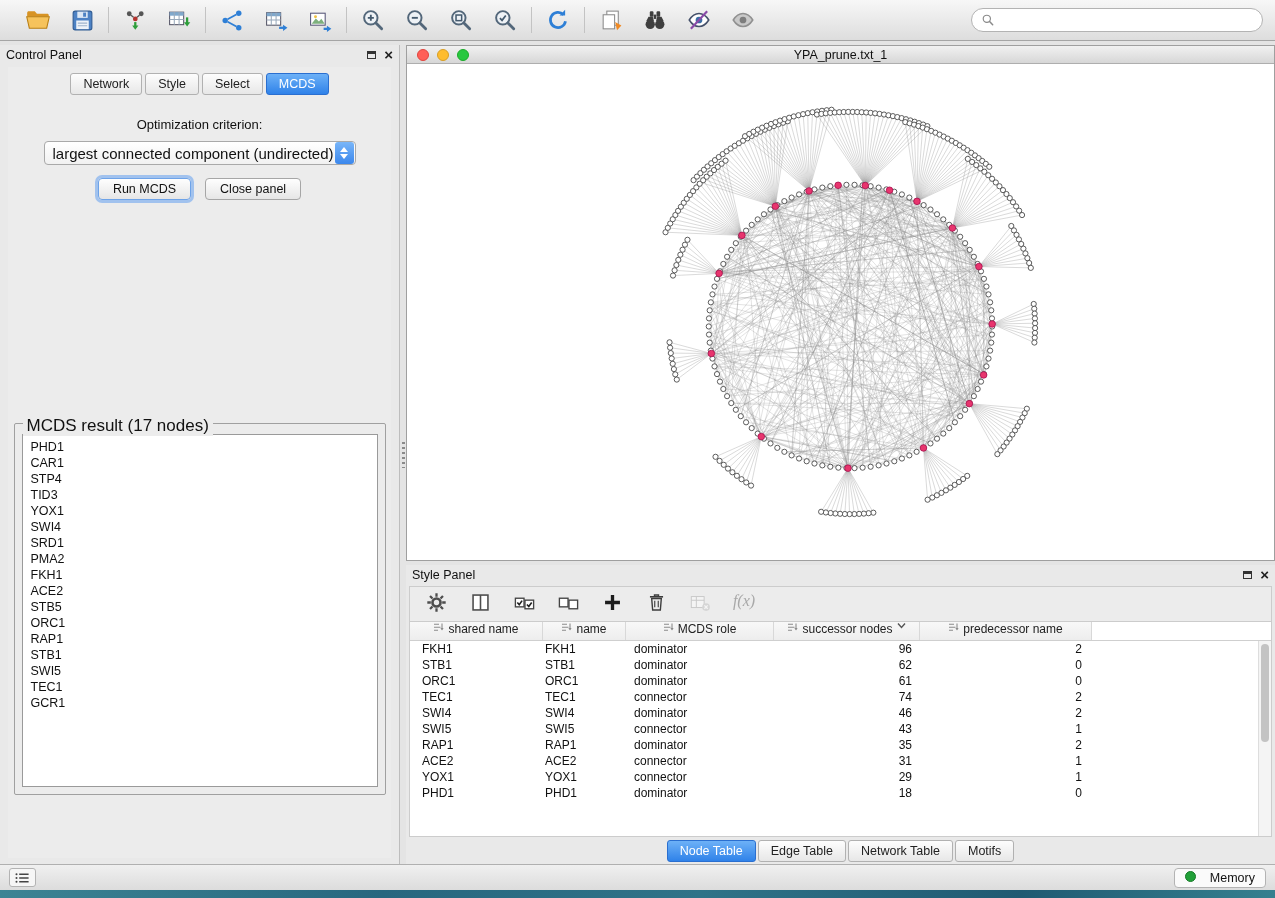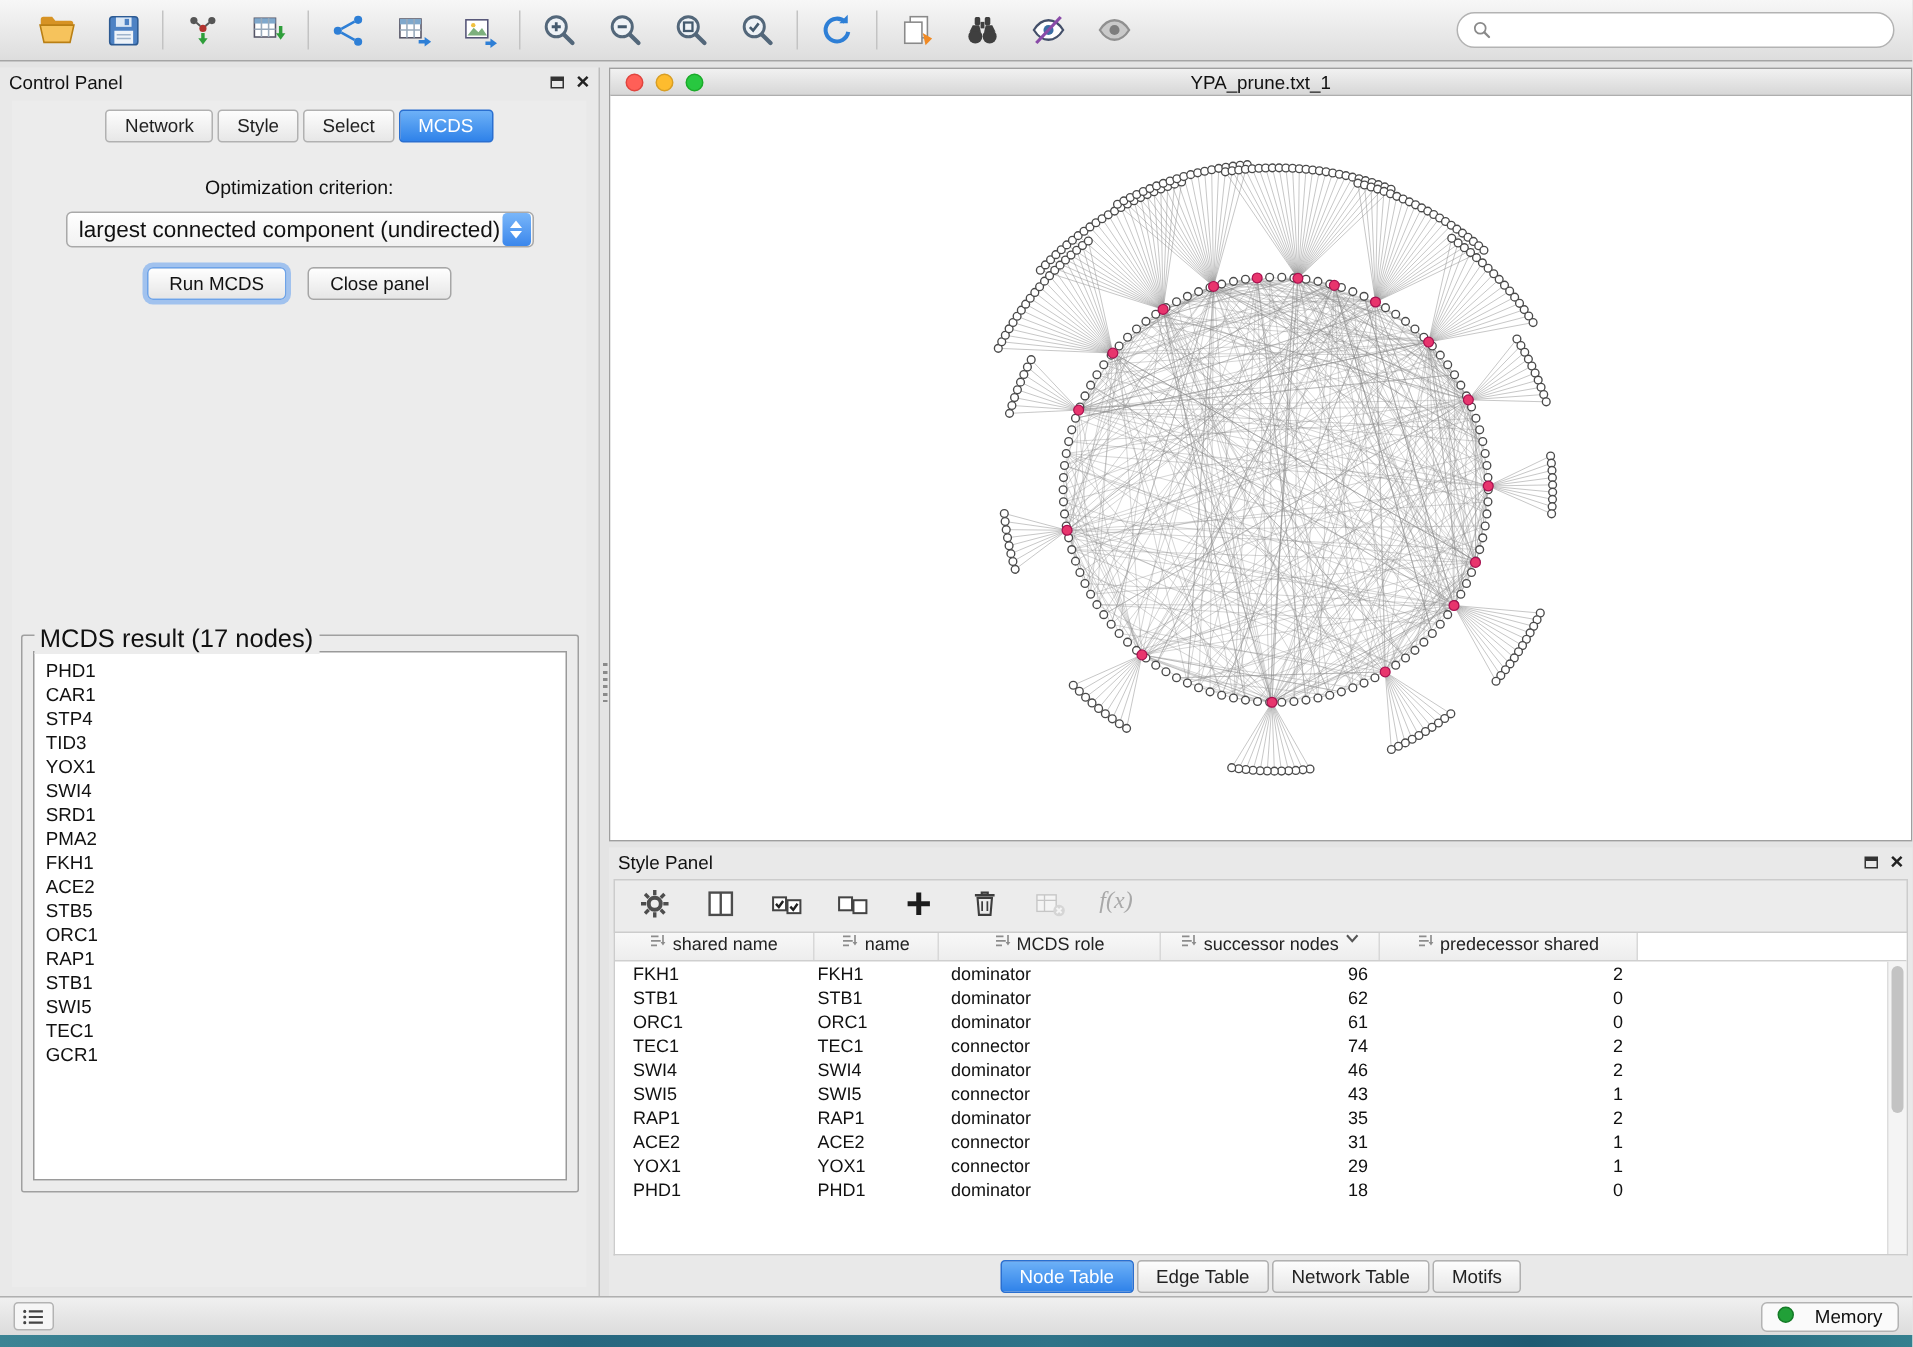--- a/index.html
+++ b/index.html
@@ -1453,21 +1453,21 @@
                 <svg width="9" height="7" viewBox="0 0 9 7">
                   <path d="M1 1.5l3.5 4 3.5-4" fill="none" stroke="#555" stroke-width="1.4"></path>
                 </svg>
               </div>
               <div class="hcell c4">
                 <svg width="11" height="11" viewBox="0 0 11 11">
                   <path d="M1 2.2h5M1 5.2h6.5M1 8.2h4" stroke="#8c8c8c" stroke-width="1.1" fill="none"></path>
                   <path d="M9 1.4v6" stroke="#8c8c8c" stroke-width="1.1" fill="none"></path>
                   <path d="M7.4 6l1.6 2.4L10.6 6z" fill="#8c8c8c"></path>
                 </svg>
-                <span class="hlabel">predecessor shared</span>
+                <span class="hlabel">predecessor name</span>
               </div>
               <div class="hcell-fill"></div>
             </div>
           <div class="tbody">
               <div class="trow">
                 <div class="tcell c0">FKH1</div>
                 <div class="tcell c1">FKH1</div>
                 <div class="tcell c2">dominator</div>
                 <div class="tcell c3">96</div>
                 <div class="tcell c4">2</div>

